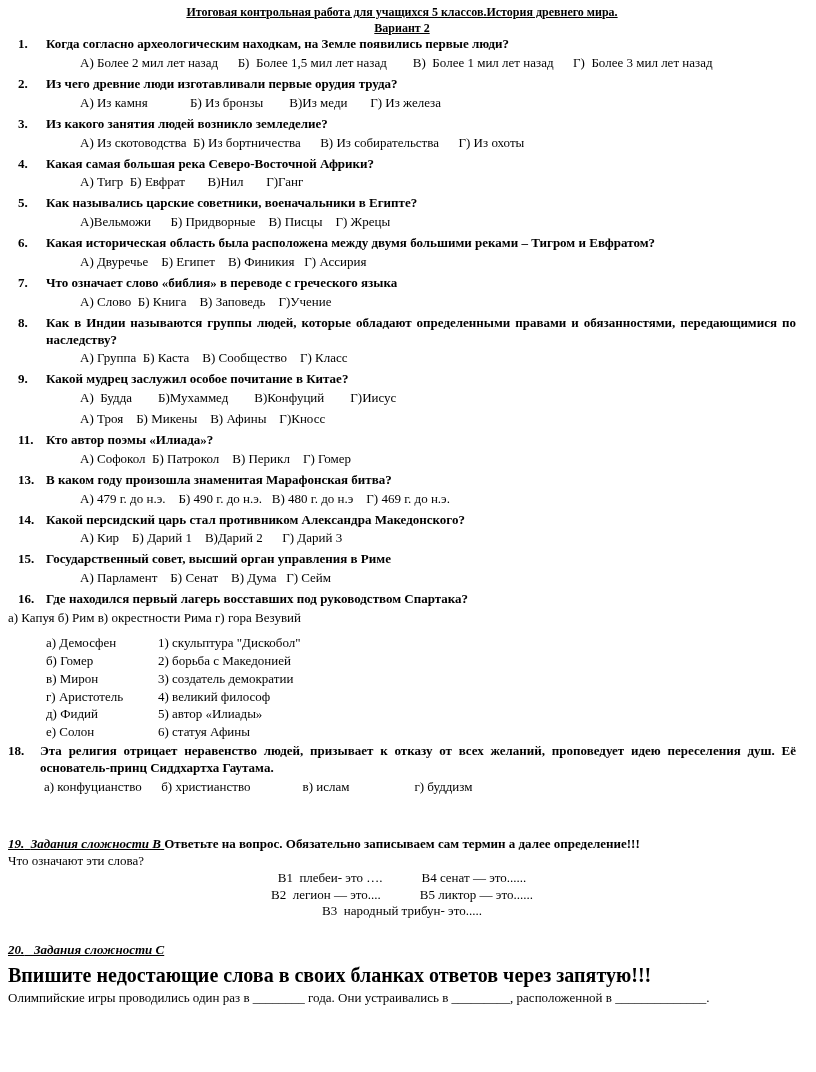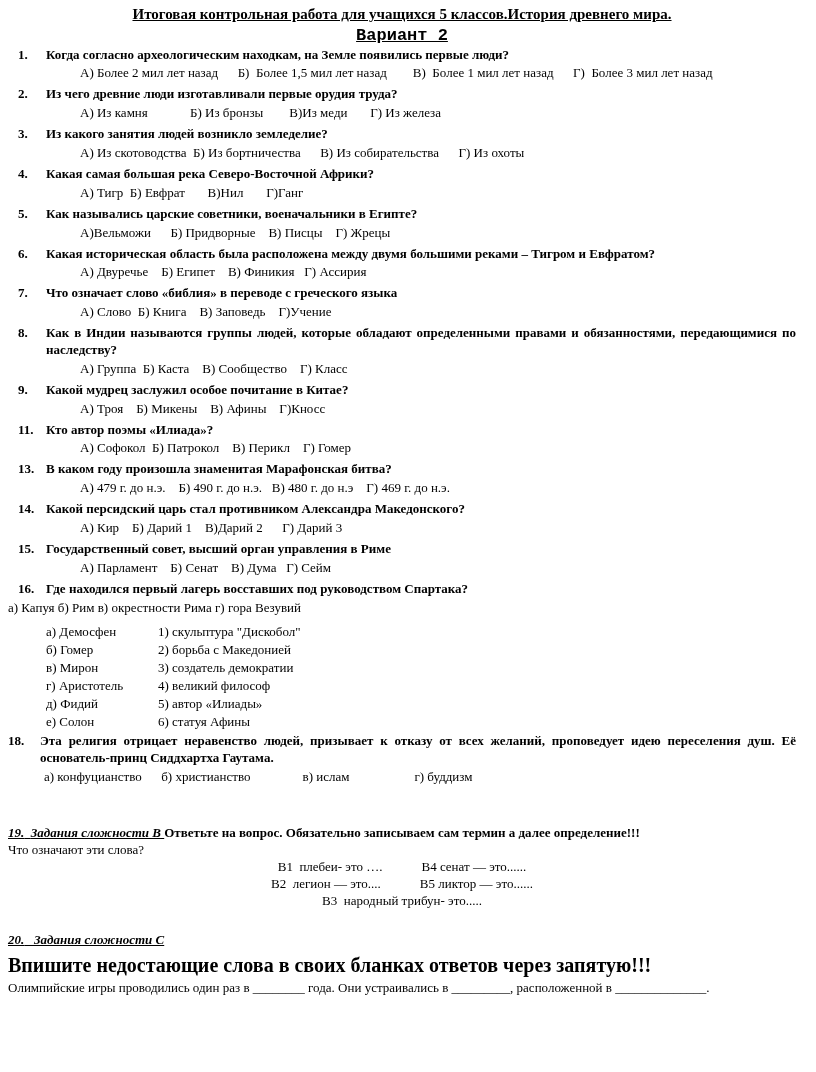--- a/index.html
+++ b/index.html
@@ -3,22 +3,22 @@
 <meta charset="utf-8">
 <style>
   html,body{margin:0;padding:0}
   body{
     width:816px;height:1072px;overflow:hidden;
     background:#ffffff;color:#000;
     font-family:"Liberation Serif","DejaVu Serif",serif;
     font-size:13px;line-height:1.3;
   }
   .page{box-sizing:border-box;width:816px;height:1072px;padding:5px 20px 0 8px;}
-  .title{text-align:center;font-weight:bold;font-size:15px;text-decoration:underline;}
-  .variant{font-size:17px;font-family:Liberation Mono, monospace;}
+  .title{text-align:center;font-weight:bold;font-size:12px;text-decoration:underline;}
+  .variant{font-size:12px;}
   .q{margin-bottom:2px;}
   .qline{display:flex;padding-left:10px;}
   .qnum{flex:0 0 28px;font-weight:bold;}
   .qtext{flex:1;font-weight:bold;text-align:justify;}
   .answers{padding-left:72px;white-space:pre-wrap;margin:2px 0 4px;}
   .answers.flush{padding-left:0;}
   .match{padding-left:38px;margin-top:8px;}
   .match-row{display:flex;margin-bottom:1px;}
   .match-left{flex:0 0 112px;}
   .q18 .qline{padding-left:0;}
@@ -102,20 +102,21 @@
       <span class="qtext">Как в Индии называются группы людей, которые обладают определенными правами и обязанностями, передающимися по наследству?</span>
     </div>
     <div class="answers">А) Группа  Б) Каста    В) Сообщество    Г) Класс</div>
   </div>
 
   <div class="q">
     <div class="qline">
       <span class="qnum">9.</span>
       <span class="qtext">Какой мудрец заслужил особое почитание в Китае?</span>
     </div>
+    <div class="answers">А)  Будда        Б)Мухаммед        В)Конфуций        Г)Иисус</div>
   </div>
 
   <div class="q">
     <div class="answers">А) Троя    Б) Микены    В) Афины    Г)Кносс</div>
   </div>
 
   <div class="q">
     <div class="qline">
       <span class="qnum">11.</span>
       <span class="qtext">Кто автор поэмы «Илиада»?</span>

